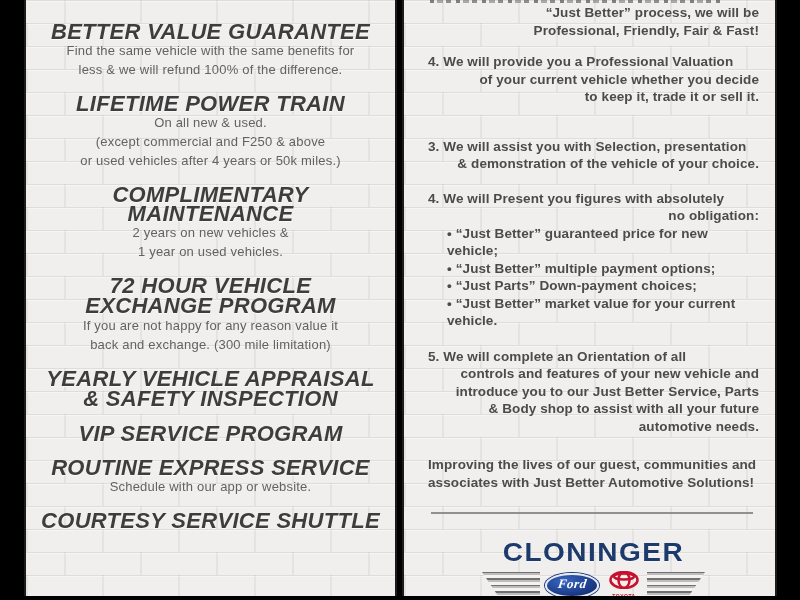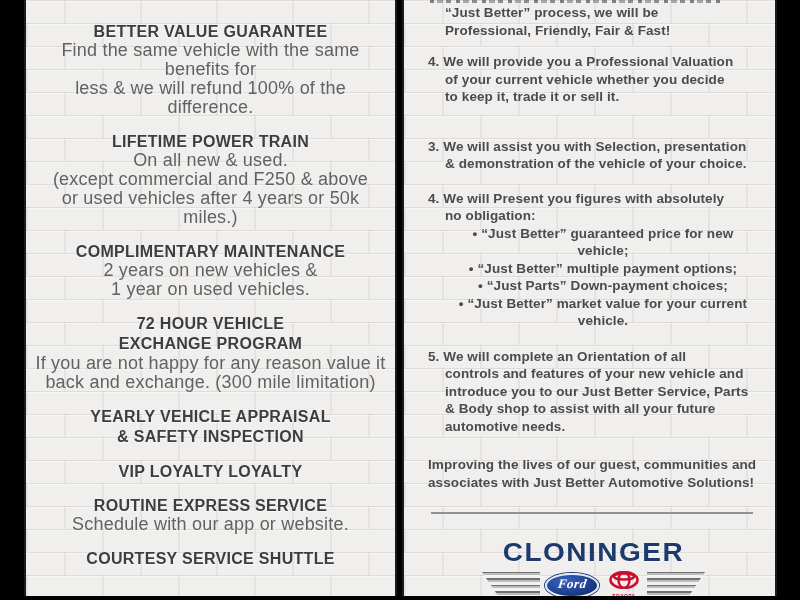--- a/index.html
+++ b/index.html
@@ -26,43 +26,43 @@
   }
   #left-panel{left:26px;width:369px;}
   #right-panel{left:404px;width:371px;}
   .bottom-bar{position:absolute;left:0;bottom:0;width:800px;height:4px;background:#000;z-index:5;}
 
   
   .lp-inner{padding:22px 8px 0 8px;text-align:center;}
   .lsec{margin-top:15px;}
   .lsec:first-child{margin-top:0;}
   .lh{
-    font-weight:bold;
-    font-size:16px;line-height:19px;
+    font-weight:bold;font-style:italic;
+    font-size:22px;line-height:19px;
     color:#3d3d3e;letter-spacing:.3px;
     text-shadow:0 1px 0 rgba(255,255,255,.7);
   }
   .lh2{line-height:20px;}
   .lb{
-    font-size:18px;line-height:19px;
+    font-size:13px;line-height:19px;
     color:#626262;letter-spacing:.2px;
   }
 
   
   .rp-inner{padding:0 16px 0 24px;font-weight:bold;font-size:13.5px;line-height:17.5px;color:#4b4b4c;letter-spacing:.1px;}
   .clipped-line{
     height:3px;width:292px;margin:0 0 1px 2px;
     background:repeating-linear-gradient(90deg,
       rgba(75,75,76,.85) 0 4px, transparent 4px 7px,
       rgba(75,75,76,.55) 7px 13px, transparent 13px 16px,
       rgba(75,75,76,.75) 16px 21px, transparent 21px 26px);
     opacity:.8;
   }
-  .cont-line{padding-left:17px;}
-  .bullet-line{padding-left:19px;text-align:center;}
+  .cont-line{padding-left:17px;text-align:right;}
+  .bullet-line{padding-left:19px;}
   .mt-i2{margin-top:14px;}
   .mt-i3{margin-top:32px;}
   .mt-i4{margin-top:17px;}
   .mt-i5{margin-top:18px;}
   .mt-close{margin-top:21px;}
   .divider{height:2px;background:#909090;width:322px;margin:21px 0 0 3px;}
 
   
   .logo-block{margin-top:24px;text-align:center;}
   .cloninger{
@@ -132,21 +132,21 @@
       <div class="lb">If you are not happy for any reason value it</div>
       <div class="lb">back and exchange. (300 mile limitation)</div>
     </div>
 
     <div class="lsec">
       <div class="lh lh2">YEARLY VEHICLE APPRAISAL</div>
       <div class="lh lh2">&amp; SAFETY INSPECTION</div>
     </div>
 
     <div class="lsec">
-      <div class="lh">VIP LOYALTY LOYALTY</div>
+      <div class="lh">VIP SERVICE PROGRAM</div>
     </div>
 
     <div class="lsec">
       <div class="lh">ROUTINE EXPRESS SERVICE</div>
       <div class="lb">Schedule with our app or website.</div>
     </div>
 
     <div class="lsec">
       <div class="lh">COURTESY SERVICE SHUTTLE</div>
     </div>

